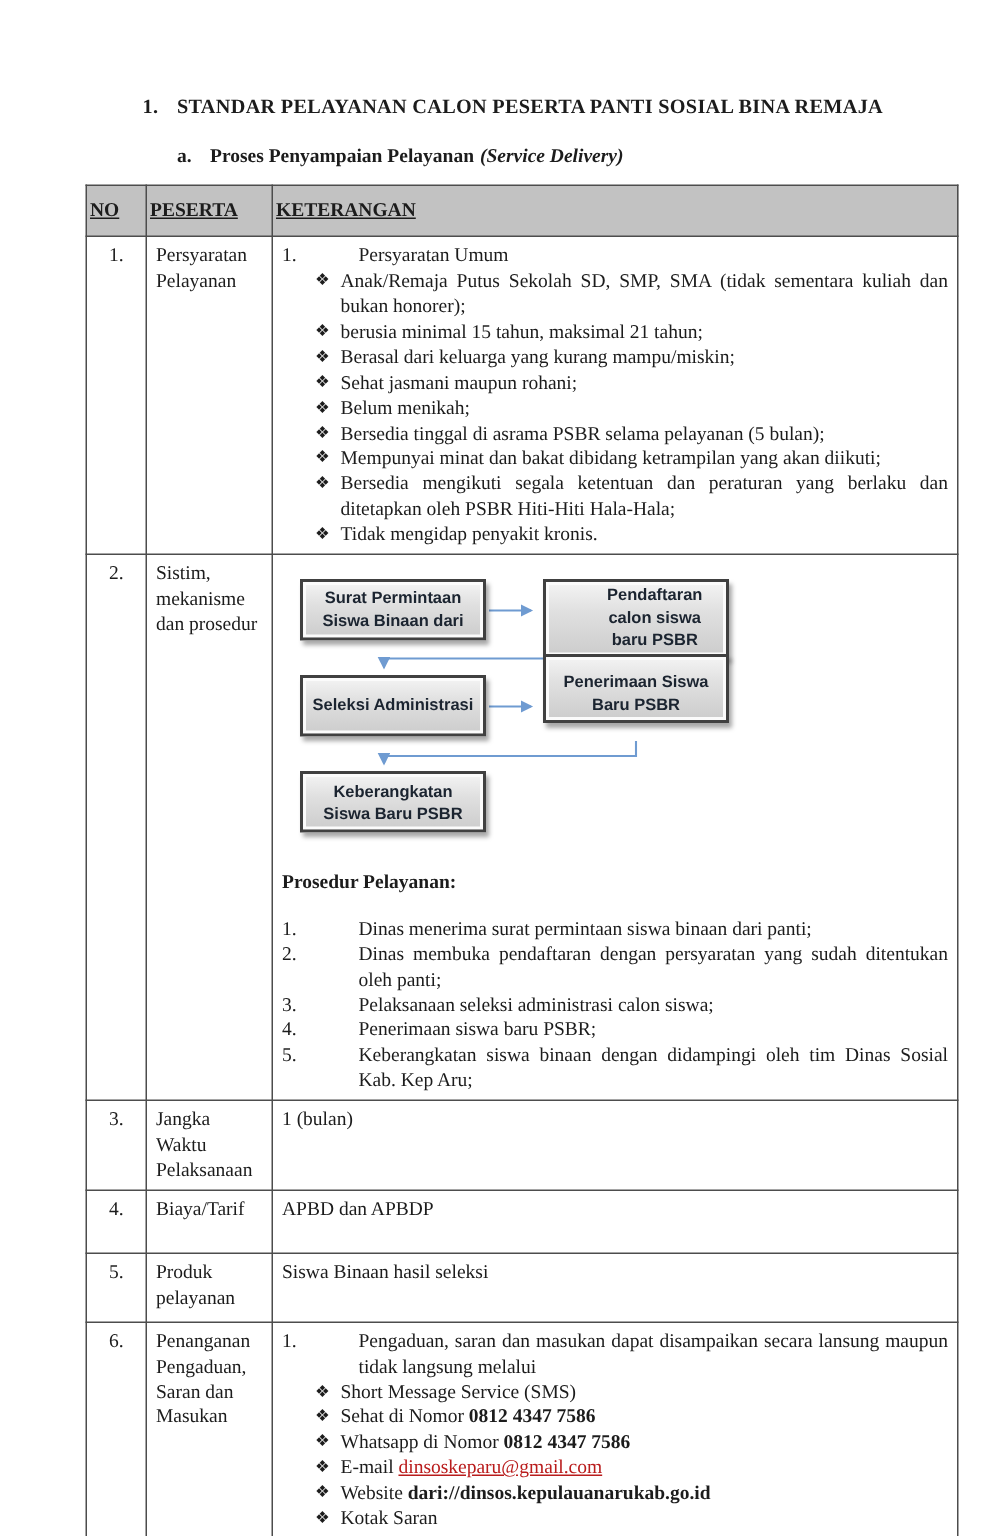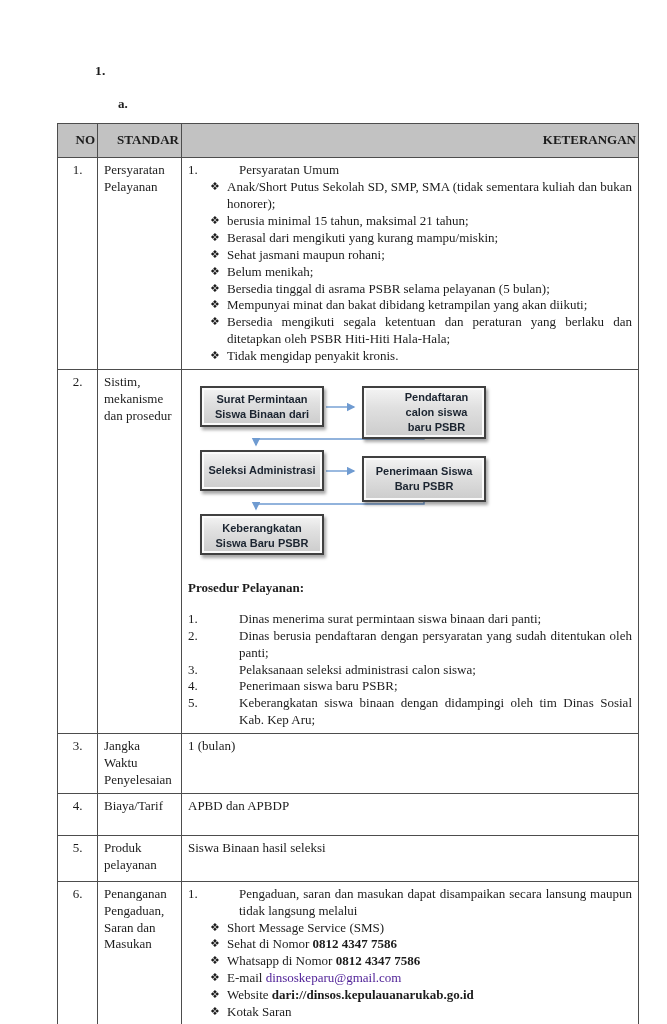--- a/index.html
+++ b/index.html
@@ -27,104 +27,106 @@
     table-layout:fixed;
   }
   table.main th, table.main td{
     border:1px solid #4d4d4d;
     vertical-align:top;
     padding:4px 6px;
   }
   col.c-no{width:40px;}
   col.c-komp{width:84px;}
   col.c-ket{width:457px;}
-  th{background:#c2c2c2;font-weight:bold;font-size:13px;padding:8px 2px !important;text-align:right;}
+  th{background:#c2c2c2;font-weight:bold;font-size:13px;padding:8px 2px !important;text-align:left;text-decoration:underline;}
   td.no{text-align:center;padding-top:5px;}
   td.komp{padding-left:7px;padding-top:5px;}
   td.ket{padding:5px 8px 4px 8px;}
   
   .numline{display:flex;}
   .numline .num{width:18px;flex:0 0 auto;}
   .numline .ntext{flex:1;text-align:justify;margin-left:33px;}
   .blist{margin:0;padding:0;list-style:none;}
   .bullet{display:flex;margin-left:22px;}
   .bullet .bm{width:17px;flex:0 0 auto;font-family:"DejaVu Sans",sans-serif;font-size:11px;padding-top:1px;}
   .bullet .bt{flex:1;text-align:justify;}
   .steps{margin-top:2px;}
   b{font-weight:bold;}
-  .email-link{color:#4c1d95;cursor:pointer;}
+  .email-link{color:#b91c1c;text-decoration:underline;cursor:pointer;}
   
   .flowchart{position:relative;width:441px;height:198px;margin:2px 0 4px 2px;}
   .flowchart svg{position:absolute;left:0;top:0;}
   .flow-box{
     position:absolute;width:124px;min-height:41px;
     box-sizing:border-box;
     display:flex;align-items:center;justify-content:center;text-align:center;
     background:linear-gradient(180deg,#f4f4f4 0%,#e0e0e0 40%,#cccccc 100%);
     border:2px solid #404040;
     box-shadow:inset 0 0 0 2px #fbfbfb, 2px 3px 3px rgba(0,0,0,0.35);
     font-family:"Liberation Sans","DejaVu Sans",sans-serif;
     font-weight:bold;font-size:11px;line-height:1.35;color:#1b2430;
     padding:2px 4px;
   }
   .b1{left:10px;top:10px;}
   .b2{left:172px;top:10px;padding-left:29px;}
   .b3{left:10px;top:74px;}
-  .b4{left:172px;top:80px;min-height:46px;}
+  .b4{left:172px;top:60px;min-height:46px;align-items:flex-end;}
   .b5{left:10px;top:138px;align-items:flex-end;}
   .proc-title{font-weight:bold;margin:6px 0 14px 0;}
   .conn-path{stroke:#6f9bd1;stroke-width:1.4;fill:none;}
 </style>
 </head>
 <body>
 
 <div class="page">
 
   <div class="doc-title">
     <span class="tno">1.</span>
+    <span>STANDAR PELAYANAN CALON PESERTA PANTI SOSIAL BINA REMAJA</span>
   </div>
 
   <div class="doc-sub">
     <span class="tno">a.</span>
+    <span><span>Proses Penyampaian Pelayanan</span><span class="it">(Service Delivery)</span></span>
   </div>
 
   <table class="main">
     <colgroup>
         <col class="c-no">
         <col class="c-komp">
         <col class="c-ket">
       </colgroup>
 
     <tbody>
         <tr>
       <th>NO</th>
-      <th>STANDAR</th>
+      <th>PESERTA</th>
       <th>KETERANGAN</th>
     </tr>
 
     <tr>
       <td class="no" height="195">1.</td>
       <td class="komp">Persyaratan Pelayanan</td>
       <td class="ket">
         <div class="numline">
           <span class="num">1.</span>
           <span class="ntext">Persyaratan Umum</span>
         </div>
         <ul class="blist">
           <li class="bullet">
                 <span class="bm">❖</span>
-                <span class="bt">Anak/Short Putus Sekolah SD, SMP, SMA (tidak sementara kuliah dan bukan honorer);</span>
+                <span class="bt">Anak/Remaja Putus Sekolah SD, SMP, SMA (tidak sementara kuliah dan bukan honorer);</span>
               </li>
           <li class="bullet">
                 <span class="bm">❖</span>
                 <span class="bt">berusia minimal 15 tahun, maksimal 21 tahun;</span>
               </li>
           <li class="bullet">
                 <span class="bm">❖</span>
-                <span class="bt">Berasal dari mengikuti yang kurang mampu/miskin;</span>
+                <span class="bt">Berasal dari keluarga yang kurang mampu/miskin;</span>
               </li>
           <li class="bullet">
                 <span class="bm">❖</span>
                 <span class="bt">Sehat jasmani maupun rohani;</span>
               </li>
           <li class="bullet">
                 <span class="bm">❖</span>
                 <span class="bt">Belum menikah;</span>
               </li>
           <li class="bullet">
@@ -182,41 +184,41 @@
         </div>
 
         <div class="proc-title">Prosedur Pelayanan:</div>
         <div class="steps">
           <div class="numline">
                 <span class="num">1.</span>
                 <span class="ntext">Dinas menerima surat permintaan siswa binaan dari panti;</span>
               </div>
           <div class="numline">
                 <span class="num">2.</span>
-                <span class="ntext">Dinas berusia pendaftaran dengan persyaratan yang sudah ditentukan oleh panti;</span>
+                <span class="ntext">Dinas membuka pendaftaran dengan persyaratan yang sudah ditentukan oleh panti;</span>
               </div>
           <div class="numline">
                 <span class="num">3.</span>
                 <span class="ntext">Pelaksanaan seleksi administrasi calon siswa;</span>
               </div>
           <div class="numline">
                 <span class="num">4.</span>
                 <span class="ntext">Penerimaan siswa baru PSBR;</span>
               </div>
           <div class="numline">
                 <span class="num">5.</span>
                 <span class="ntext">Keberangkatan siswa binaan dengan didampingi oleh tim Dinas Sosial Kab. Kep Aru;</span>
               </div>
         </div>
       </td>
     </tr>
 
     <tr>
       <td class="no" height="44">3.</td>
-      <td class="komp">Jangka Waktu Penyelesaian</td>
+      <td class="komp">Jangka Waktu Pelaksanaan</td>
       <td class="ket">1 (bulan)</td>
     </tr>
 
     <tr>
       <td class="no" height="33">4.</td>
       <td class="komp">Biaya/Tarif</td>
       <td class="ket">APBD dan APBDP</td>
     </tr>
 
     <tr>

